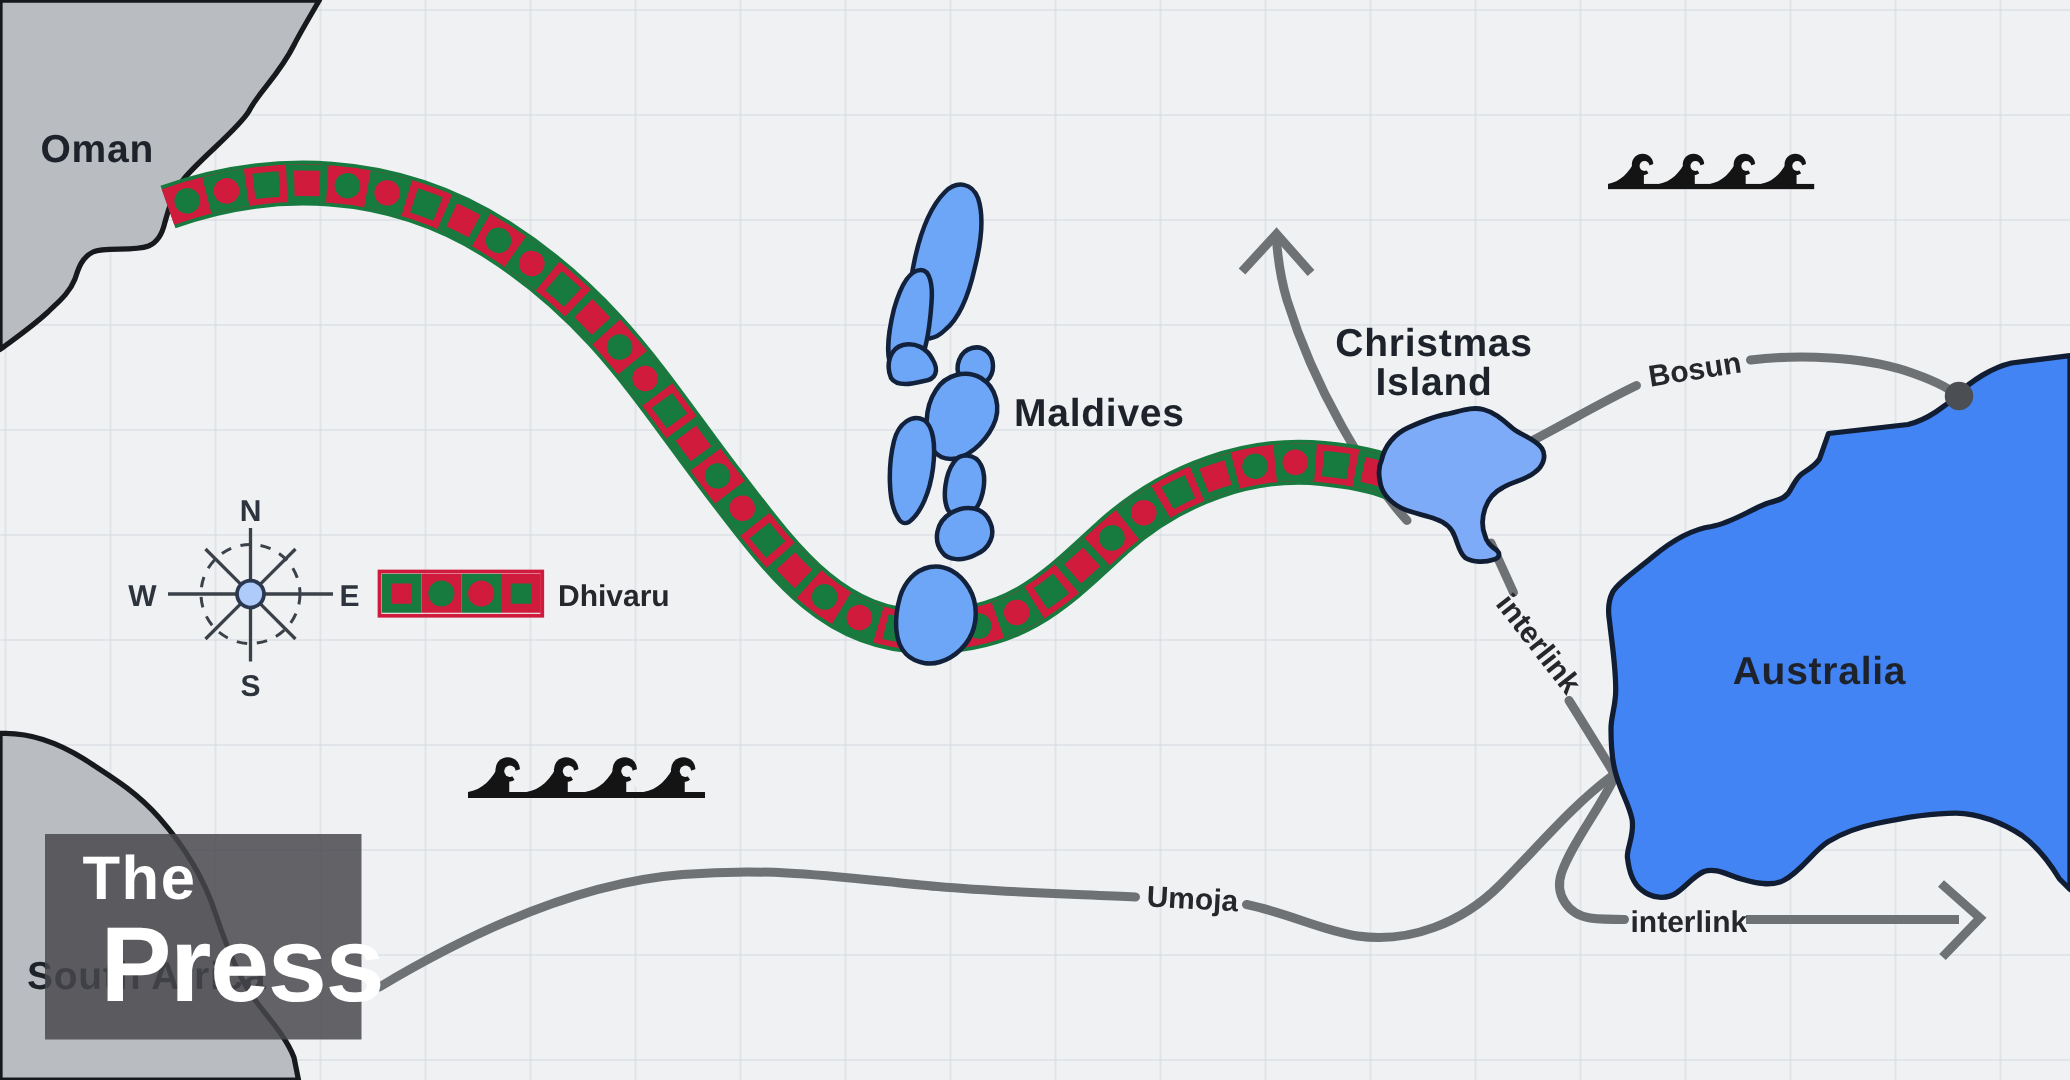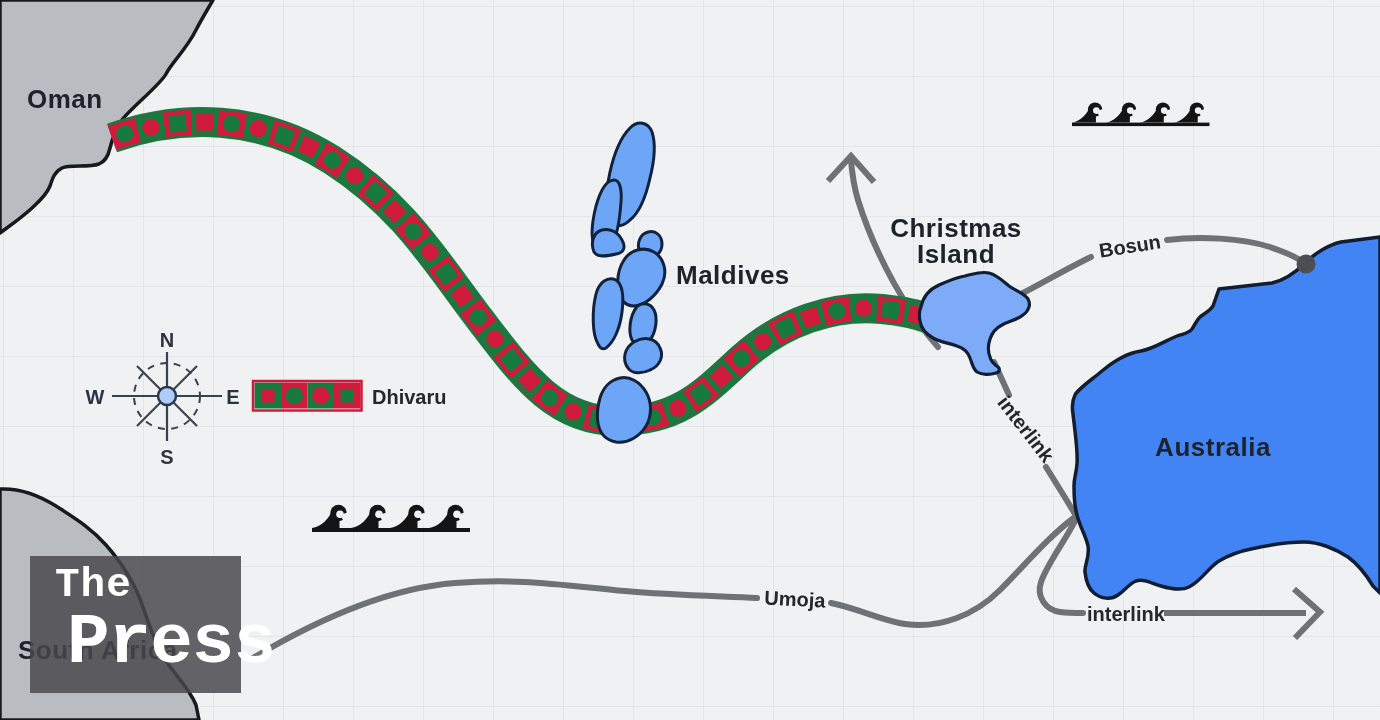--- a/index.html
+++ b/index.html
@@ -13,21 +13,21 @@
     font-family:"Liberation Sans", sans-serif;
   }
   .stage svg{position:absolute;left:0;top:0;}
   text{font-family:"Liberation Sans", sans-serif;font-weight:bold;}
   .country-label{fill:#1e232b;font-size:26px;letter-spacing:.5px;}
   .cable-label{fill:#25272b;font-size:20px;}
   .compass-label{fill:#2e343d;font-size:20px;}
   .press-logo{
     position:absolute;left:30px;top:556px;width:211px;height:137px;
     background:rgba(72,72,76,.84);color:#fff;
-    font-family:Liberation Mono, monospace;box-sizing:border-box;
+    font-family:Liberation Sans, sans-serif;box-sizing:border-box;
     padding-left:25px;line-height:1;
   }
   .press-the{font-size:41px;font-weight:bold;margin-top:9px;letter-spacing:1px;}
   .press-name{font-size:71px;font-weight:bold;margin-top:2px;letter-spacing:-1px;margin-left:12px;}
 </style>
 </head>
 <body>
 
 <div class="stage">
 <svg width="1380" height="720" viewBox="0 0 1380 720">

